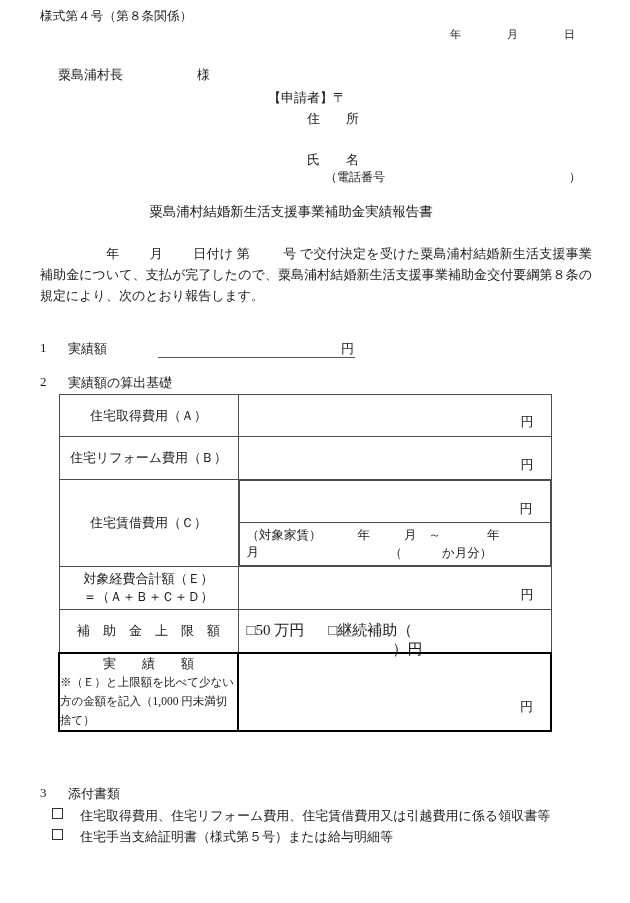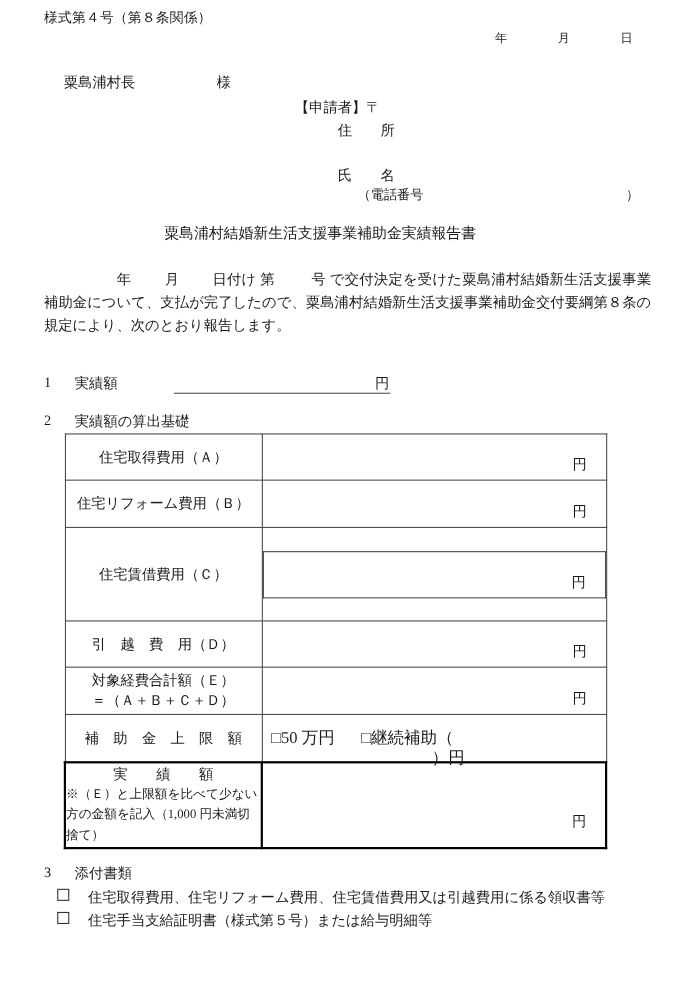--- a/index.html
+++ b/index.html
@@ -250,31 +250,35 @@
       <tr>
         <td class="lbl h84">住宅賃借費用（Ｃ）</td>
         <td class="val h84" style="padding:0">
           <table class="rent-inner">
             <tbody>
               <tr>
                 <td class="rent-top">
                   <span class="yen">円</span>
                 </td>
               </tr>
+              <tr>
+                <td class="rent-bot rent-div">
+                  <div class="rent-line1">
+                    <span>（対象家賃）</span><span class="w1"></span><span>年</span><span class="w2"></span><span>月</span><span class="w3"></span><span>～</span><span class="w4"></span><span>年</span><span class="w5"></span><span>月</span>
+                  </div>
+                  <div class="rent-line2">
+                    <span>（</span><span class="w6"></span><span>か月分）</span>
+                  </div>
+                </td>
+              </tr>
             </tbody>
           </table>
         </td>
       </tr>
 
-      <tr>
-        <td class="lbl h41">引　越　費　用（Ｄ）</td>
-        <td class="val h41">
-          <span class="yen">円</span>
-        </td>
-      </tr>
 
       <tr>
         <td class="lbl h42">
           <div>対象経費合計額（Ｅ）</div>
           <div>＝（Ａ＋Ｂ＋Ｃ＋Ｄ）</div>
         </td>
         <td class="val h42">
           <span class="yen">円</span>
         </td>
       </tr>

